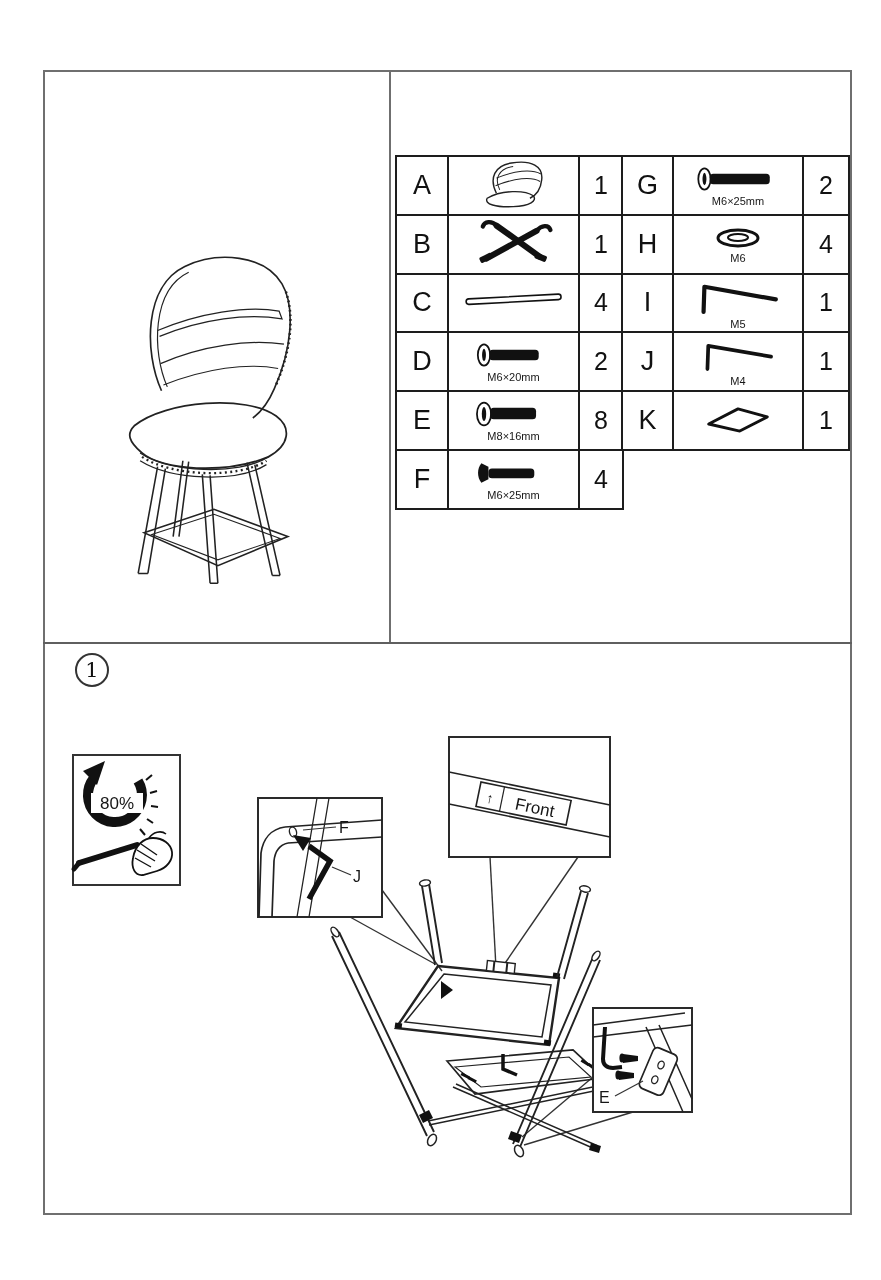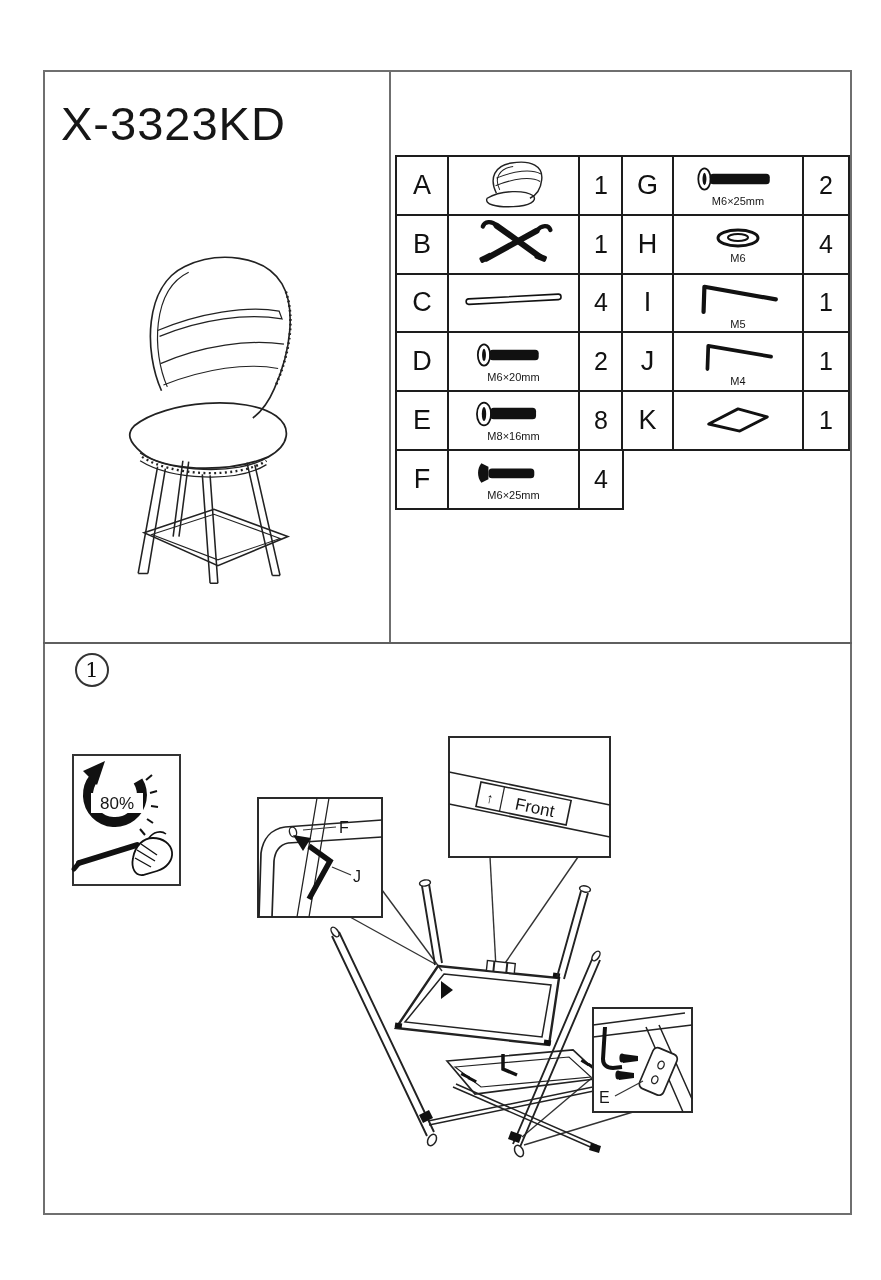--- a/index.html
+++ b/index.html
@@ -26,21 +26,20 @@
   .ln{stroke:#222;fill:none;}
 </style>
 </head>
 <body>
 
 <div class="page">
   <div class="sheet"></div>
   <div class="vdiv"></div>
   <div class="hdiv"></div>
 
-  <div class="model-title">X-3323KD</div>
 
   <svg class="chair-svg" width="260" height="345" viewBox="0 0 265 355">
     <g class="ln" stroke-width="1.7">
       <path d="M62 150 C44 110,44 42,86 22 C120 6,168 10,186 40 C200 64,196 108,178 148 C172 162,164 172,156 178"></path>
       <path d="M68 146 C52 110,52 46,90 28" stroke-width="1.2"></path>
       <path d="M58 88 C100 70,150 62,183 68 L186 76 C150 70,104 76,60 94" stroke-width="1.3"></path>
       <path d="M61 122 C105 103,152 97,188 102" stroke-width="1.3"></path>
       <path d="M64 144 C108 127,150 121,182 127" stroke-width="1.1"></path>
       <path d="M190 48 C199 74,195 110,179 146" stroke-width="2.6" stroke-dasharray="1.8 3"></path>
     </g>

